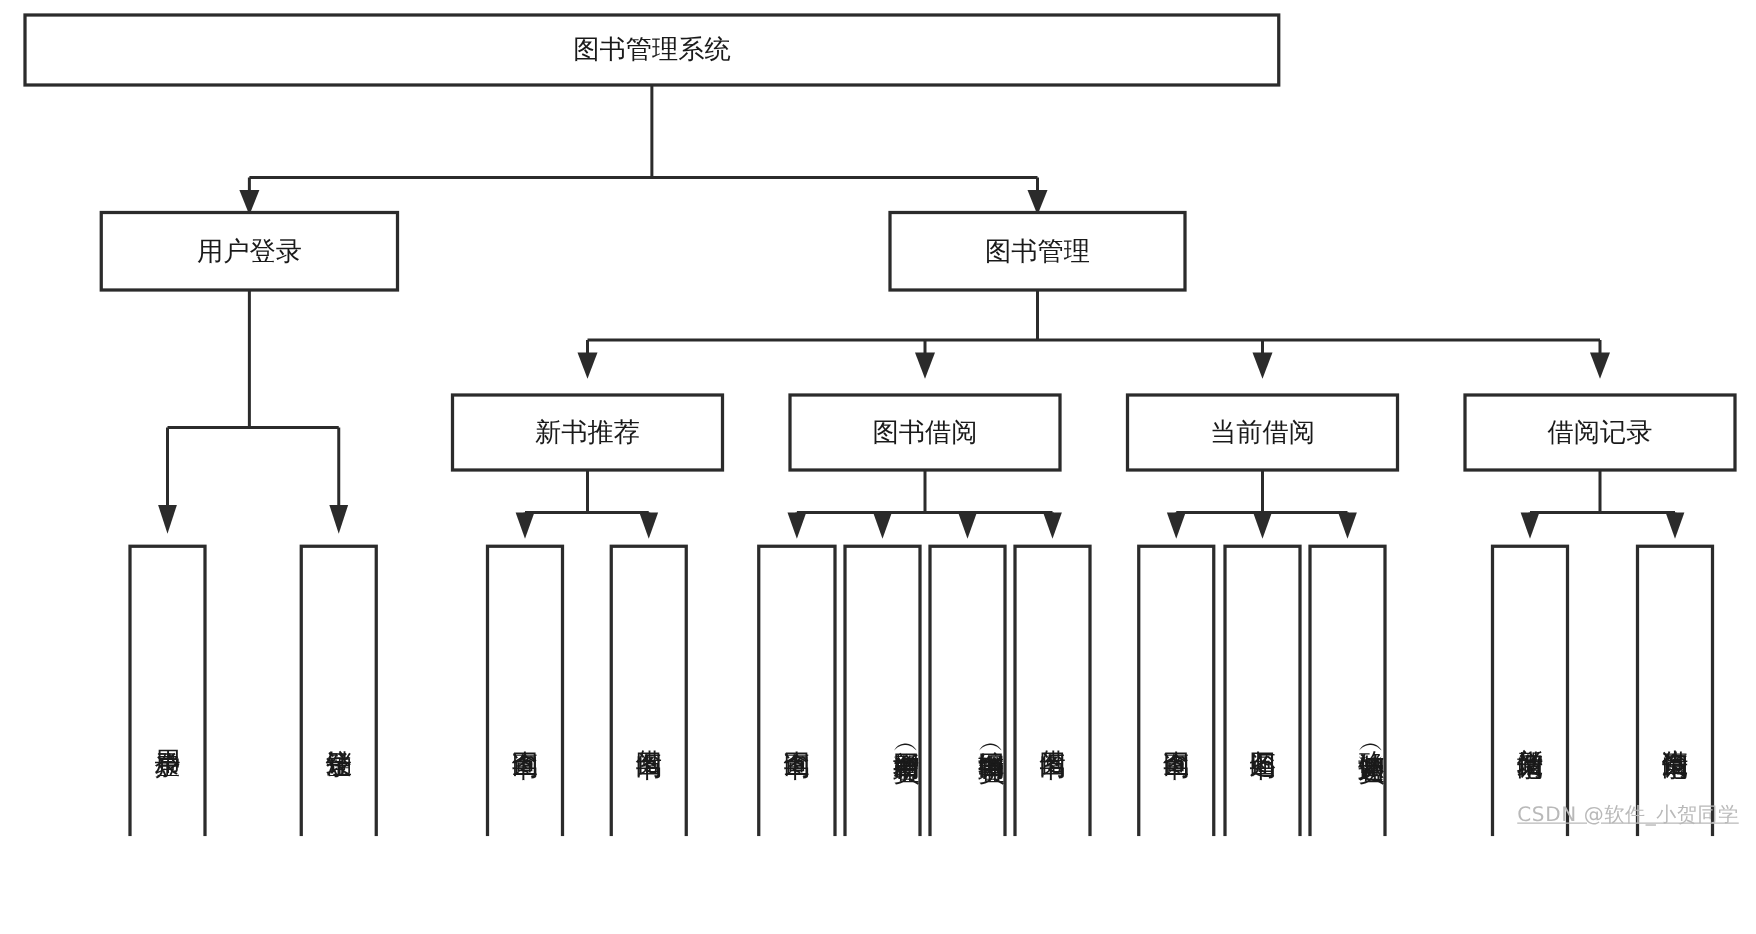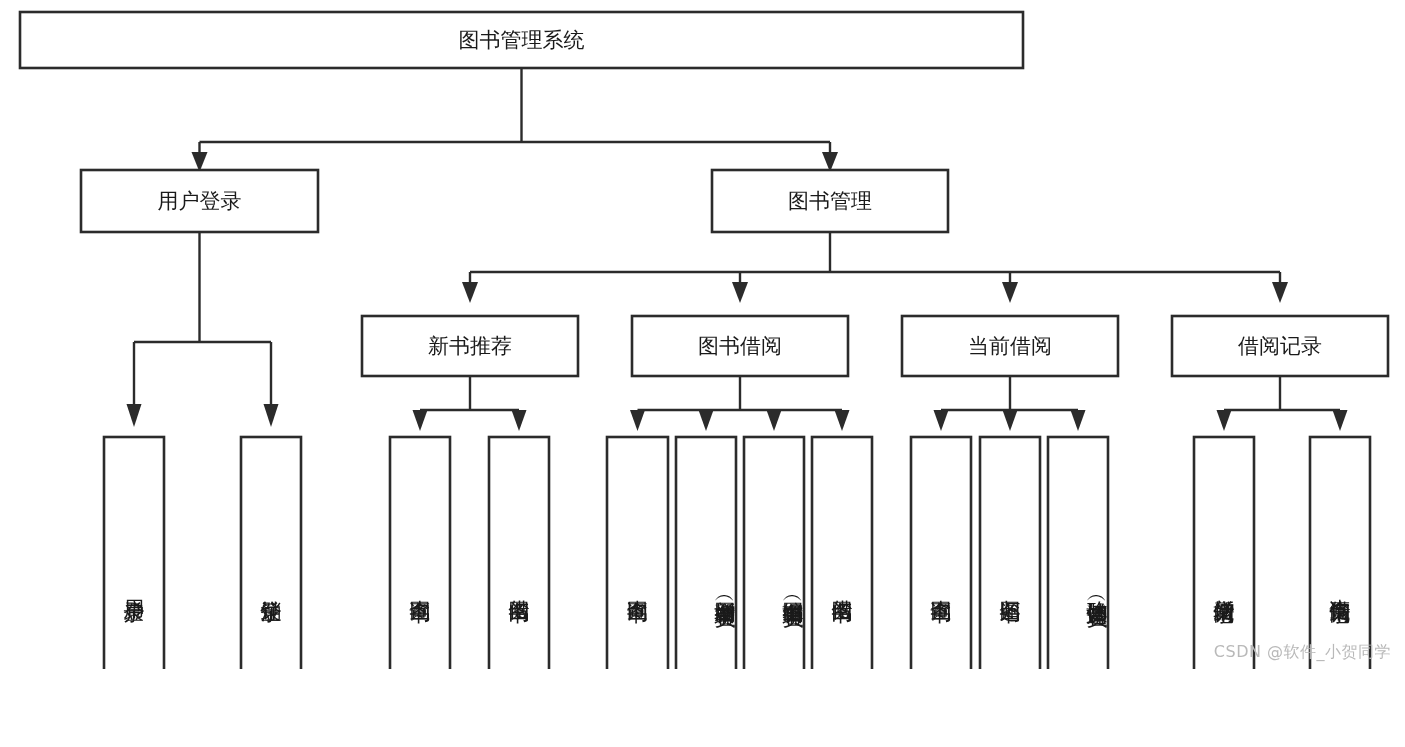--- a/index.html
+++ b/index.html
@@ -66,20 +66,21 @@
   }
   .watermark {
     position: absolute;
     right: 14px;
     bottom: 6px;
     font-family: "DejaVu Sans", "Liberation Sans", sans-serif;
     font-size: 16px;
     color: #b9b9b9;
     letter-spacing: 0.5px;
     white-space: nowrap;
+    text-decoration: underline;
   }
 </style>
 </head>
 <body>
 
 <div id="diagram-root">
 
   <svg class="diagram-canvas" viewBox="0 0 1405 747">
 
     <g>

